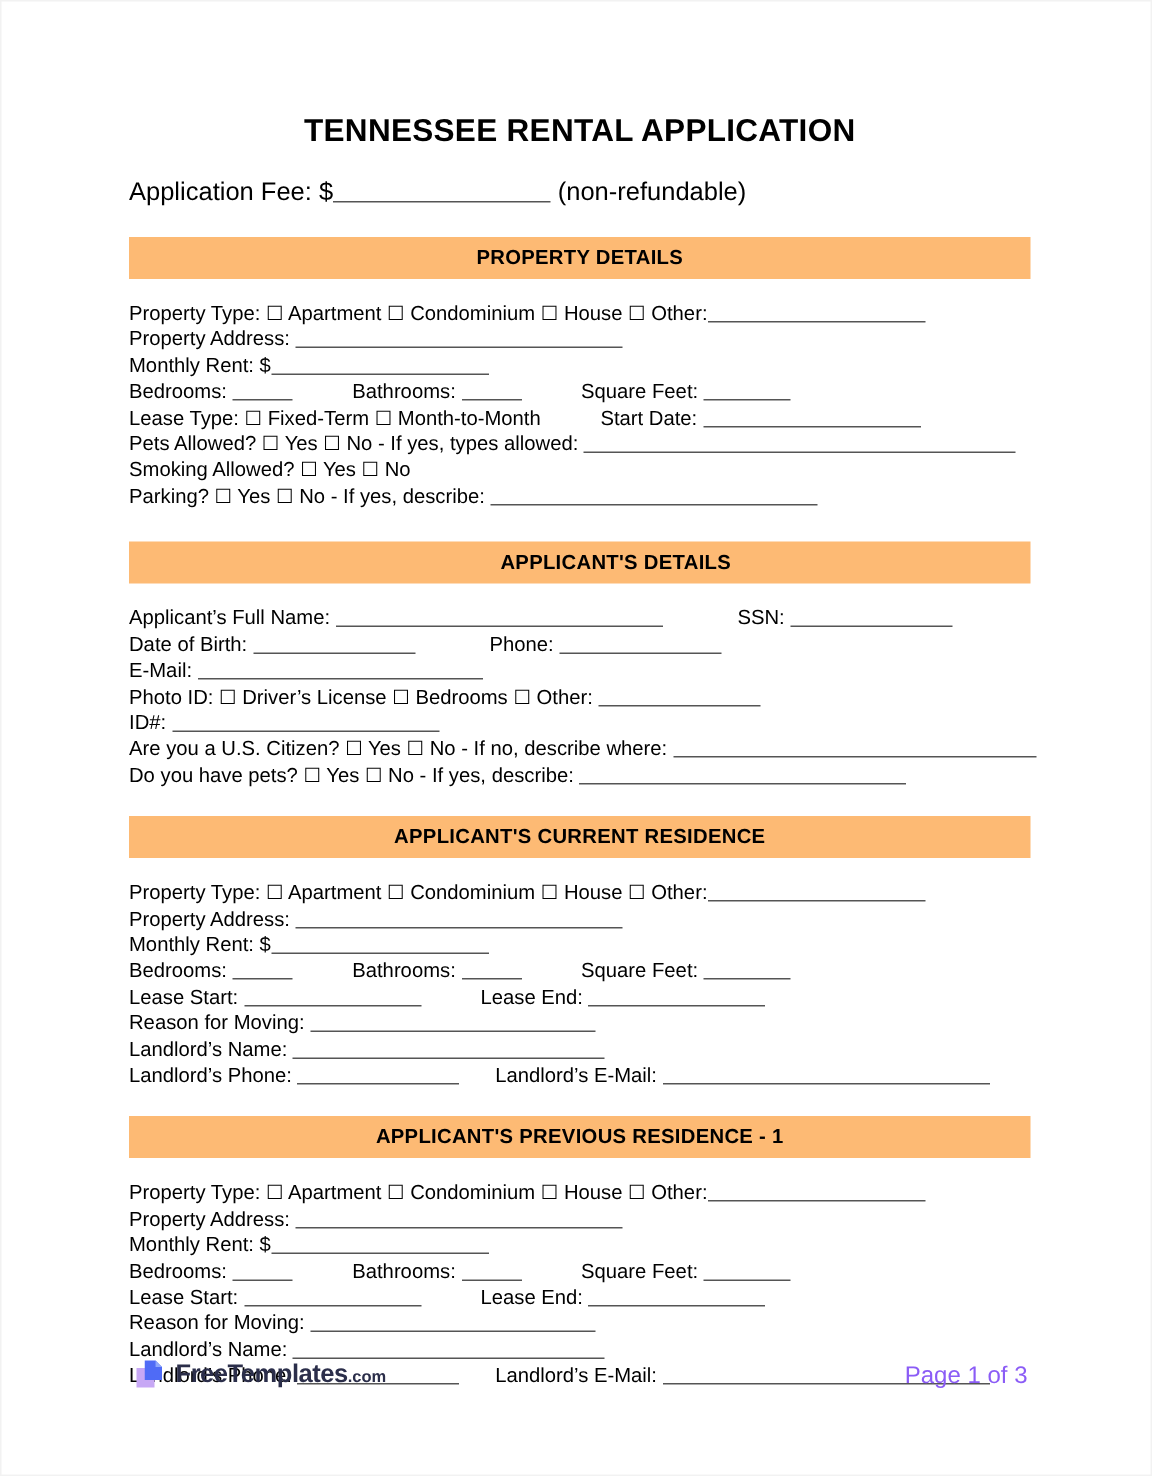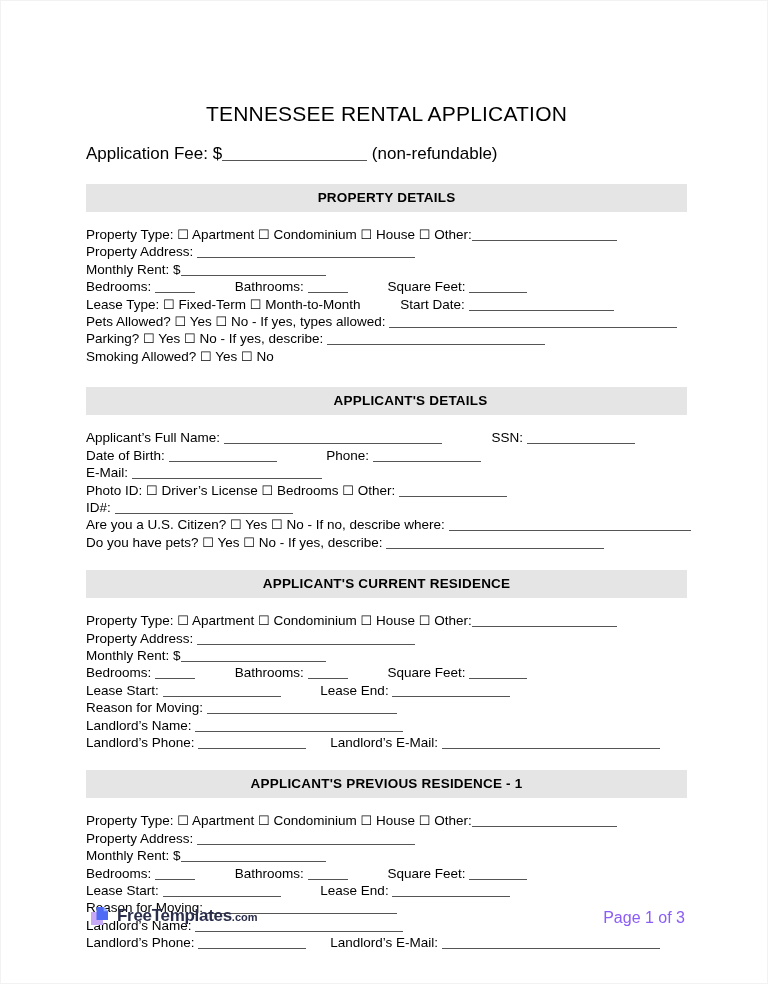--- a/index.html
+++ b/index.html
@@ -31,38 +31,38 @@
     position: absolute;
     left: 85px;
     top: 0;
     width: 601px;
   }
 
   
   .doc-title {
     text-align: center;
     font-size: 21px;
-    font-weight: normal;
+    font-weight: bold;
     letter-spacing: 0.2px;
     margin: 0;
-    padding-top: 101px;
+    padding-top: 75px;
     line-height: 1.1;
   }
 
   
   .fee-line {
     font-size: 17px;
     margin-top: 18px;
     white-space: nowrap;
     line-height: 1.35;
   }
 
   
   .section-bar {
-    background: #e5e5e5;
+    background: #fdba74;
     height: 28px;
     line-height: 28px;
     text-align: center;
     font-size: 13.5px;
     font-weight: bold;
     letter-spacing: 0.2px;
   }
   .bar-prop     { margin-top: 18px; }
   .bar-app      { margin-top: 22px; padding-left: 48px; }
   .bar-curr     { margin-top: 19px; }
@@ -197,34 +197,34 @@
       <div class="row">
         <span>Pets Allowed?</span>
         <span class="cb">☐</span>
         <span>Yes</span>
         <span class="cb">☐</span>
         <span>No - If yes, types allowed:</span>
         <span class="ul u-max"></span>
       </div>
 
       <div class="row">
+        <span>Smoking Allowed?</span>
+        <span class="cb">☐</span>
+        <span>Yes</span>
+        <span class="cb">☐</span>
+        <span>No</span>
+      </div>
+
+      <div class="row">
         <span>Parking?</span>
         <span class="cb">☐</span>
         <span>Yes</span>
         <span class="cb">☐</span>
         <span>No - If yes, describe:</span>
         <span class="ul u-xxl"></span>
-      </div>
-
-      <div class="row">
-        <span>Smoking Allowed?</span>
-        <span class="cb">☐</span>
-        <span>Yes</span>
-        <span class="cb">☐</span>
-        <span>No</span>
       </div>
     </div>
 
     <div class="section-bar bar-app">APPLICANT'S DETAILS</div>
 
     <div class="fields">
       <div class="row">
         <span>Applicant’s Full Name:</span>
         <span class="ul u-xxl"></span>
         <span class="right-pair">

